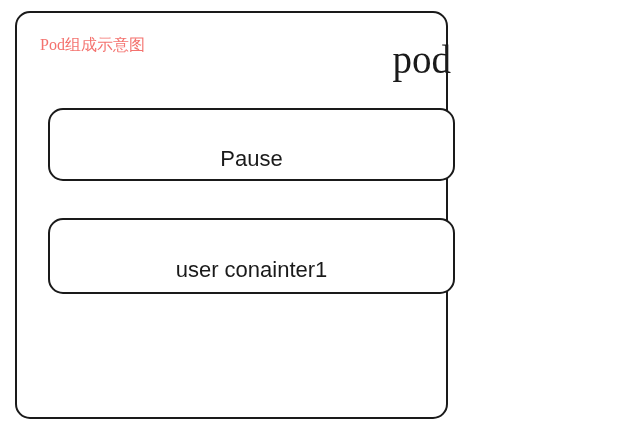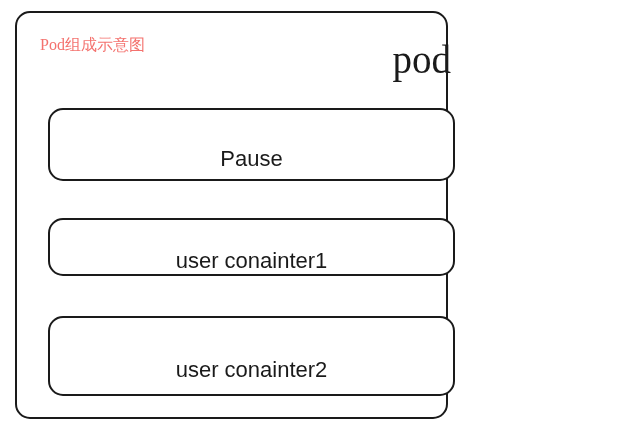--- a/index.html
+++ b/index.html
@@ -79,21 +79,21 @@
   .inner-box .inner-label {
     font-family: "Liberation Sans", sans-serif;
     font-size: 22px;
     line-height: 26px;
     color: #1a1a1a;
     white-space: nowrap;
     margin-top: 28px;
   }
 
   .box-pause      { top: 95px;  height: 73px; }
-  .box-container1 { top: 205px; height: 58px; }
+  .box-container1 { top: 205px; height: 76px; }
   .box-container2 { top: 303px; height: 80px; }
 </style>
 </head>
 <body>
 
 <div id="canvas">
 
   <div class="pod-box">
 
     <div class="caption">Pod组成示意图</div>
@@ -101,19 +101,16 @@
     <div class="pod-title">pod</div>
 
     <div class="inner-box box-pause">
       <span class="inner-label">Pause</span>
     </div>
 
     <div class="inner-box box-container1">
       <span class="inner-label">user conainter1</span>
     </div>
 
-    <div class="inner-box box-container2">
-      <span class="inner-label">user conainter2</span>
-    </div>
 
   </div>
 
 </div>
 
 </body></html>

